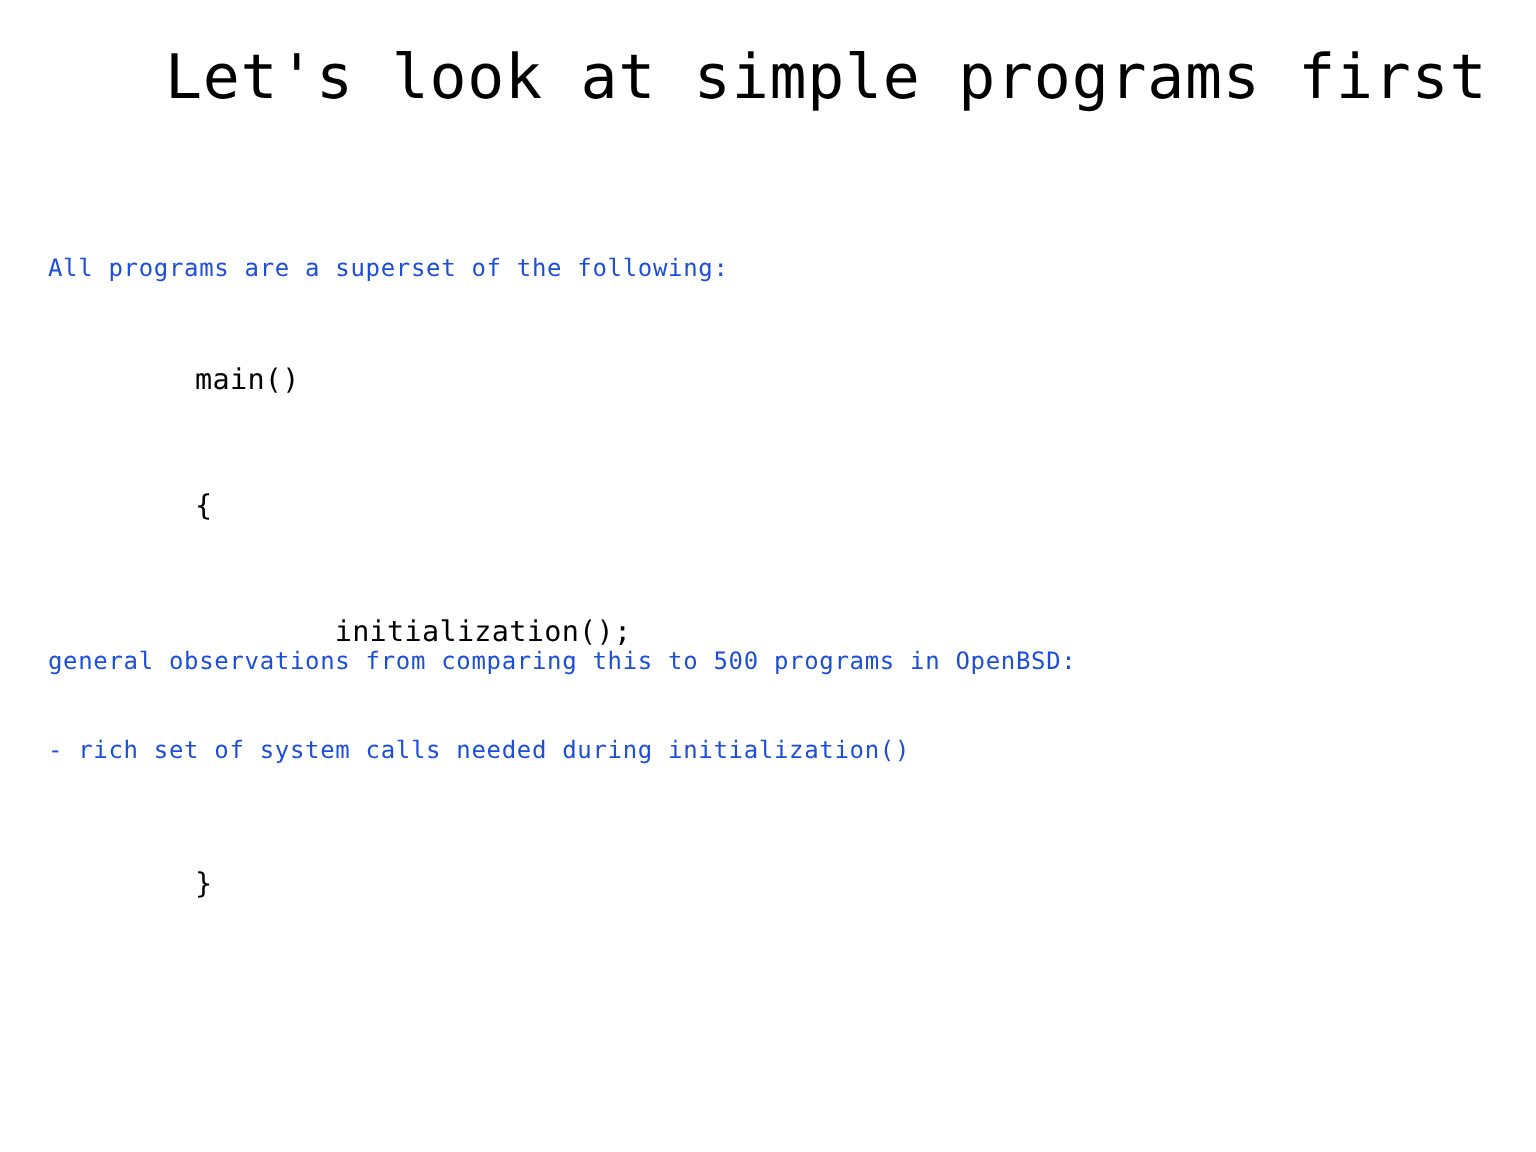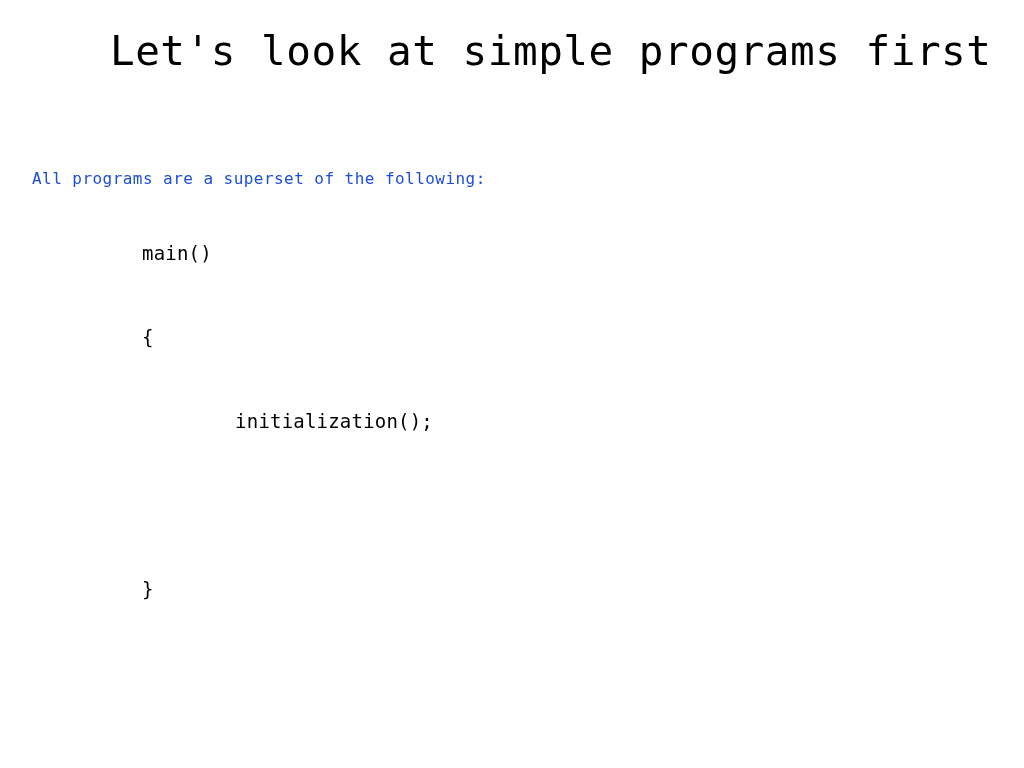--- a/index.html
+++ b/index.html
@@ -51,21 +51,21 @@
     margin-top: 40px;
   }
   .body-line.l1 { top: 126px; }
   .body-line.l2 { top: 388px; }
   .body-line.l3 { top: 447px; }
   .body-line.l4 { top: 507px; }
 
   
   .code-block {
     position: absolute;
-    left: 142px;
+    left: 130px;
     top: 183px;
     font-family: "DejaVu Sans Mono", "Liberation Mono", monospace;
     font-size: 19px;
     line-height: 28px;
     letter-spacing: 0.2px;
     color: #000000;
     white-space: pre;
     font-weight: 400;
   }
   .code-line {
@@ -87,16 +87,18 @@
   <div class="body-line l1">All programs are a superset of the following:</div>
 
   <div class="code-block">
     <span class="code-line">main()</span>
     <span class="code-line">{</span>
     <span class="code-line">        initialization();</span>
     <span class="code-line blank"></span>
     <span class="code-line">}</span>
   </div>
 
+  <div class="body-line l2">general observations from comparing this to 500 programs in OpenBSD:</div>
 
+  <div class="body-line l3">- rich set of system calls needed during initialization()</div>
 
 
 </div>
 
 </body></html>

